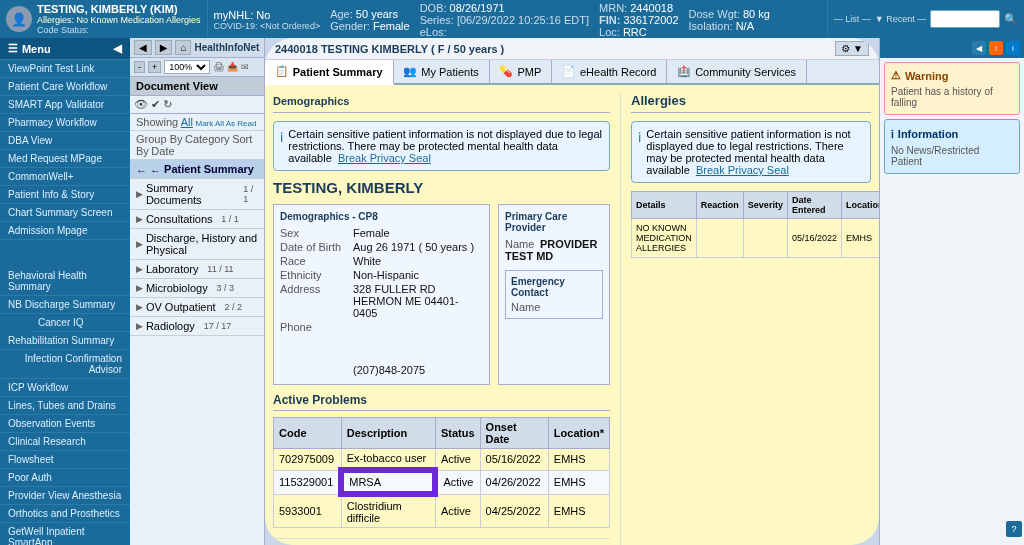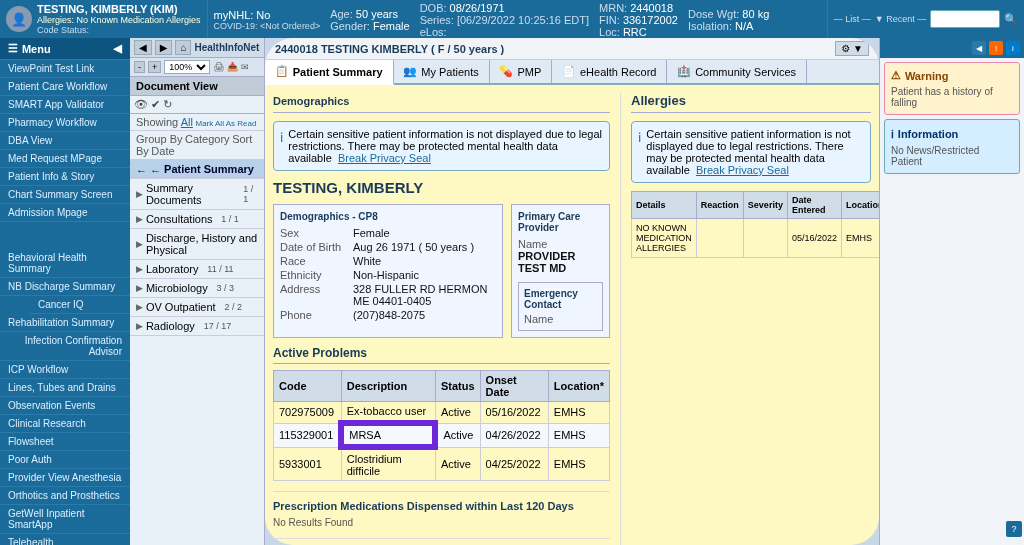--- a/index.html
+++ b/index.html
@@ -31,21 +31,21 @@
       <div><span style="color:#cde;">Age:</span> <span>50 years</span></div>
       <div><span style="color:#cde;">Gender:</span> <span>Female</span></div>
     </div>
     <div>
       <div><span style="color:#cde;">DOB:</span> <span>08/26/1971</span></div>
       <div style="color:#cde;">Series: [06/29/2022 10:25:16 EDT]</div>
       <div><span style="color:#cde;">eLos:</span></div>
     </div>
     <div>
       <div><span style="color:#cde;">MRN:</span> <span>2440018</span></div>
-      <div><span style="color:#cde;">FIN:</span> <span>336172002</span></div>
+      <div><span style="color:#cde;font-weight:bold;">FIN:</span> <span>336172002</span></div>
       <div><span style="color:#cde;">Loc:</span> <span>RRC</span></div>
     </div>
     <div>
       <div><span style="color:#cde;">Dose Wgt:</span> <span>80 kg</span></div>
       <div><span style="color:#cde;">Isolation:</span> <span>N/A</span></div>
     </div>
     <div style="margin-left:auto;">
       <div><span style="color:#cde;">PCP:</span> <span>TEST MD, PROVIDER</span></div>
       <div><span style="color:#cde;">Primary Contact:</span> <span>TEST MD, P...</span></div>
       <div style="color:#ffd;">No CommonWell+</div>
@@ -66,20 +66,21 @@
       <span>☰</span>
       <span>Menu</span>
       <span style="margin-left:auto;">◀</span>
     </div>
     <div style="padding:3px 8px;cursor:pointer;font-size:10px;color:#def;border-bottom:1px solid #2a7baa;">ViewPoint Test Link</div>
     <div style="padding:3px 8px;cursor:pointer;font-size:10px;color:#def;border-bottom:1px solid #2a7baa;">Patient Care Workflow</div>
     <div style="padding:3px 8px;cursor:pointer;font-size:10px;color:#def;border-bottom:1px solid #2a7baa;">SMART App Validator</div>
     <div style="padding:3px 8px;cursor:pointer;font-size:10px;color:#def;border-bottom:1px solid #2a7baa;">Pharmacy Workflow</div>
     <div style="padding:3px 8px;cursor:pointer;font-size:10px;color:#def;border-bottom:1px solid #2a7baa;">DBA View</div>
     <div style="padding:3px 8px;cursor:pointer;font-size:10px;color:#def;border-bottom:1px solid #2a7baa;">Med Request MPage</div>
+    <div style="padding:3px 8px;cursor:pointer;font-size:10px;color:#def;border-bottom:1px solid #2a7baa;">CommonWell+</div>
     <div style="padding:3px 8px;cursor:pointer;font-size:10px;color:#def;border-bottom:1px solid #2a7baa;">Patient Info &amp; Story</div>
     <div style="padding:3px 8px;cursor:pointer;font-size:10px;color:#def;border-bottom:1px solid #2a7baa;">Chart Summary Screen</div>
     <div style="padding:3px 8px;cursor:pointer;font-size:10px;color:#def;border-bottom:1px solid #2a7baa;">Admission Mpage</div>
     <div style="padding:3px 8px;cursor:pointer;font-size:10px;color:#def;border-bottom:1px solid #2a7baa;margin-top:27px;">Behavioral Health Summary</div>
     <div style="padding:3px 8px;cursor:pointer;font-size:10px;color:#def;border-bottom:1px solid #2a7baa;">NB Discharge Summary</div>
     <div style="padding:3px 8px;cursor:pointer;font-size:10px;color:#def;border-bottom:1px solid #2a7baa;margin-left:30px;">Cancer IQ</div>
     <div style="padding:3px 8px;cursor:pointer;font-size:10px;color:#def;border-bottom:1px solid #2a7baa;">Rehabilitation Summary</div>
     <div style="padding:3px 8px;cursor:pointer;font-size:10px;color:#def;border-bottom:1px solid #2a7baa;text-align:right;">Infection Confirmation Advisor</div>
     <div style="padding:3px 8px;cursor:pointer;font-size:10px;color:#def;border-bottom:1px solid #2a7baa;">ICP Workflow</div>
     <div style="padding:3px 8px;cursor:pointer;font-size:10px;color:#def;border-bottom:1px solid #2a7baa;">Lines, Tubes and Drains</div>
@@ -233,25 +234,25 @@
                 <div style="display:flex;gap:3px;margin-bottom:2px;font-size:10px;">
                   <span style="color:#555;width:70px;flex-shrink:0;">Ethnicity</span>
                   <span style="color:#111;">Non-Hispanic</span>
                 </div>
                 <div style="display:flex;gap:3px;margin-bottom:2px;font-size:10px;">
                   <span style="color:#555;width:70px;flex-shrink:0;">Address</span>
                   <span style="color:#111;">328 FULLER RD HERMON ME 04401-0405</span>
                 </div>
                 <div style="display:flex;gap:3px;margin-bottom:2px;font-size:10px;">
                   <span style="color:#555;width:70px;flex-shrink:0;">Phone</span>
-                  <span style="color:#111;">(207)848-2075</span>
+                  <span style="color:#111;margin-top:43px;">(207)848-2075</span>
                 </div>
               </div>
 
-              <div style="background:#f0f6ff;border:1px solid #aac;padding:6px;width:99px;flex-shrink:0;">
+              <div style="background:#f0f6ff;border:1px solid #aac;padding:6px;width:112px;flex-shrink:0;">
                 <div style="font-weight:bold;color:#1a3a5a;margin-bottom:5px;font-size:10px;">Primary Care Provider</div>
                 <div style="font-size:10px;margin-bottom:4px;">
                   <span style="color:#555;">Name</span>&nbsp;
                   <span style="color:#111;font-weight:bold;">PROVIDER TEST MD</span>
                 </div>
                 <div style="background:#f0f6ff;border:1px solid #aac;padding:5px;margin-top:8px;">
                   <div style="font-weight:bold;color:#1a3a5a;margin-bottom:3px;font-size:10px;">Emergency Contact</div>
                   <div style="font-size:10px;">
                     <span style="color:#555;">Name</span>
                   </div>

